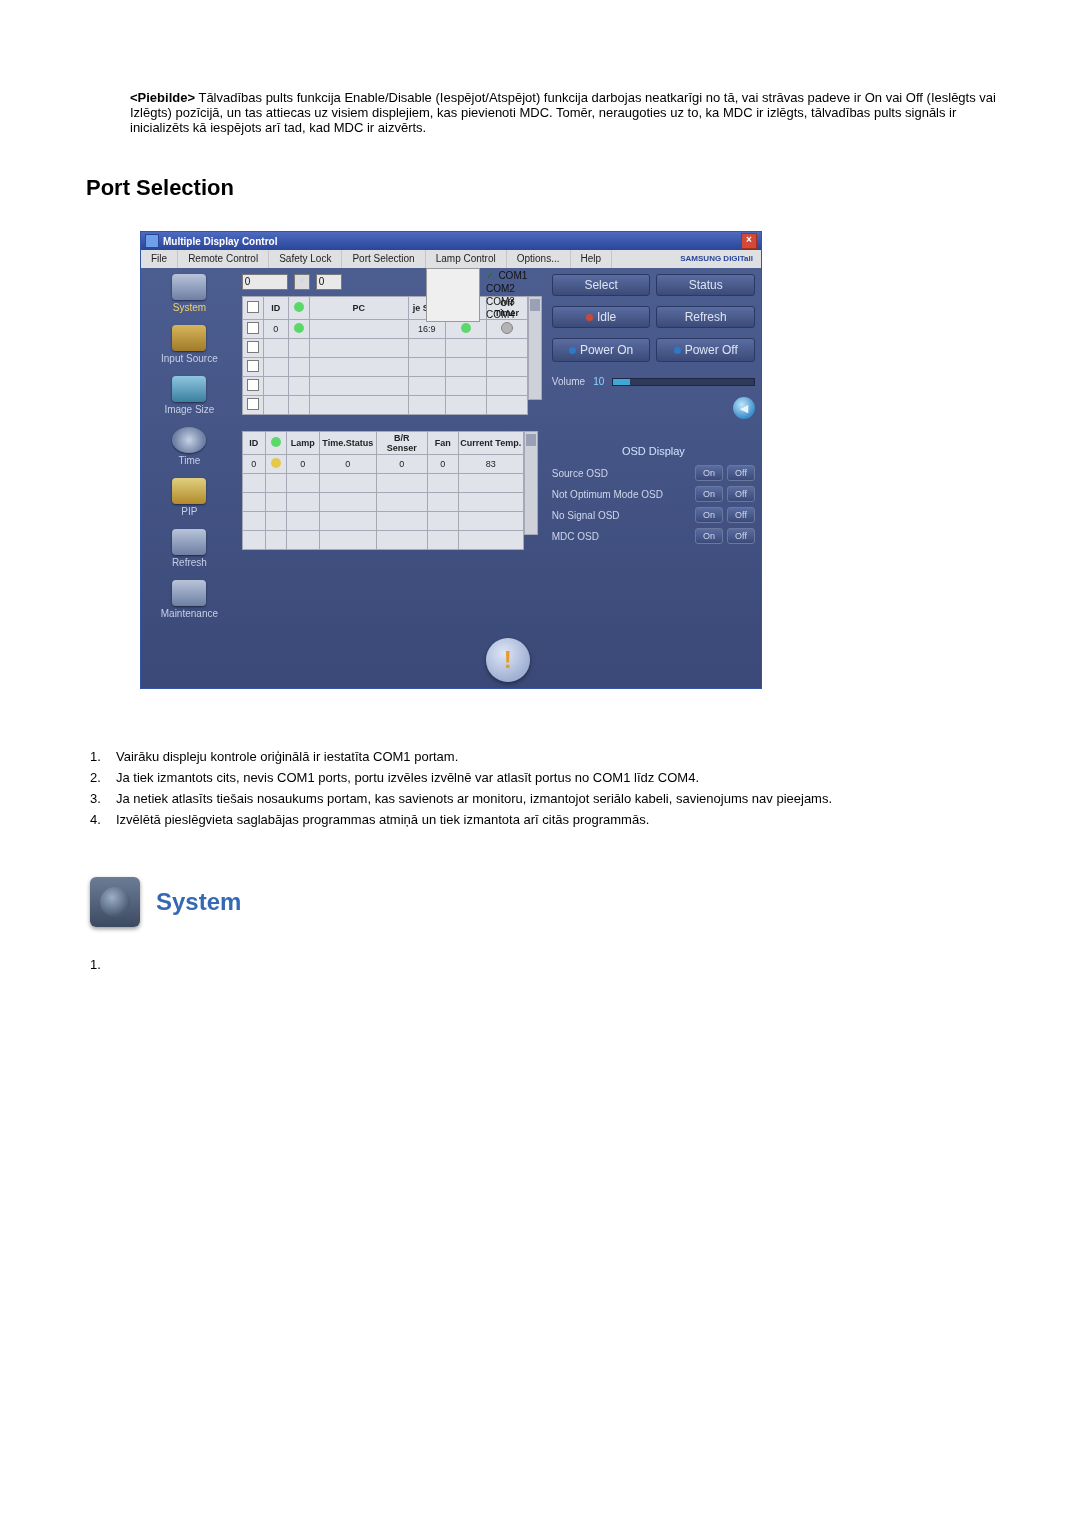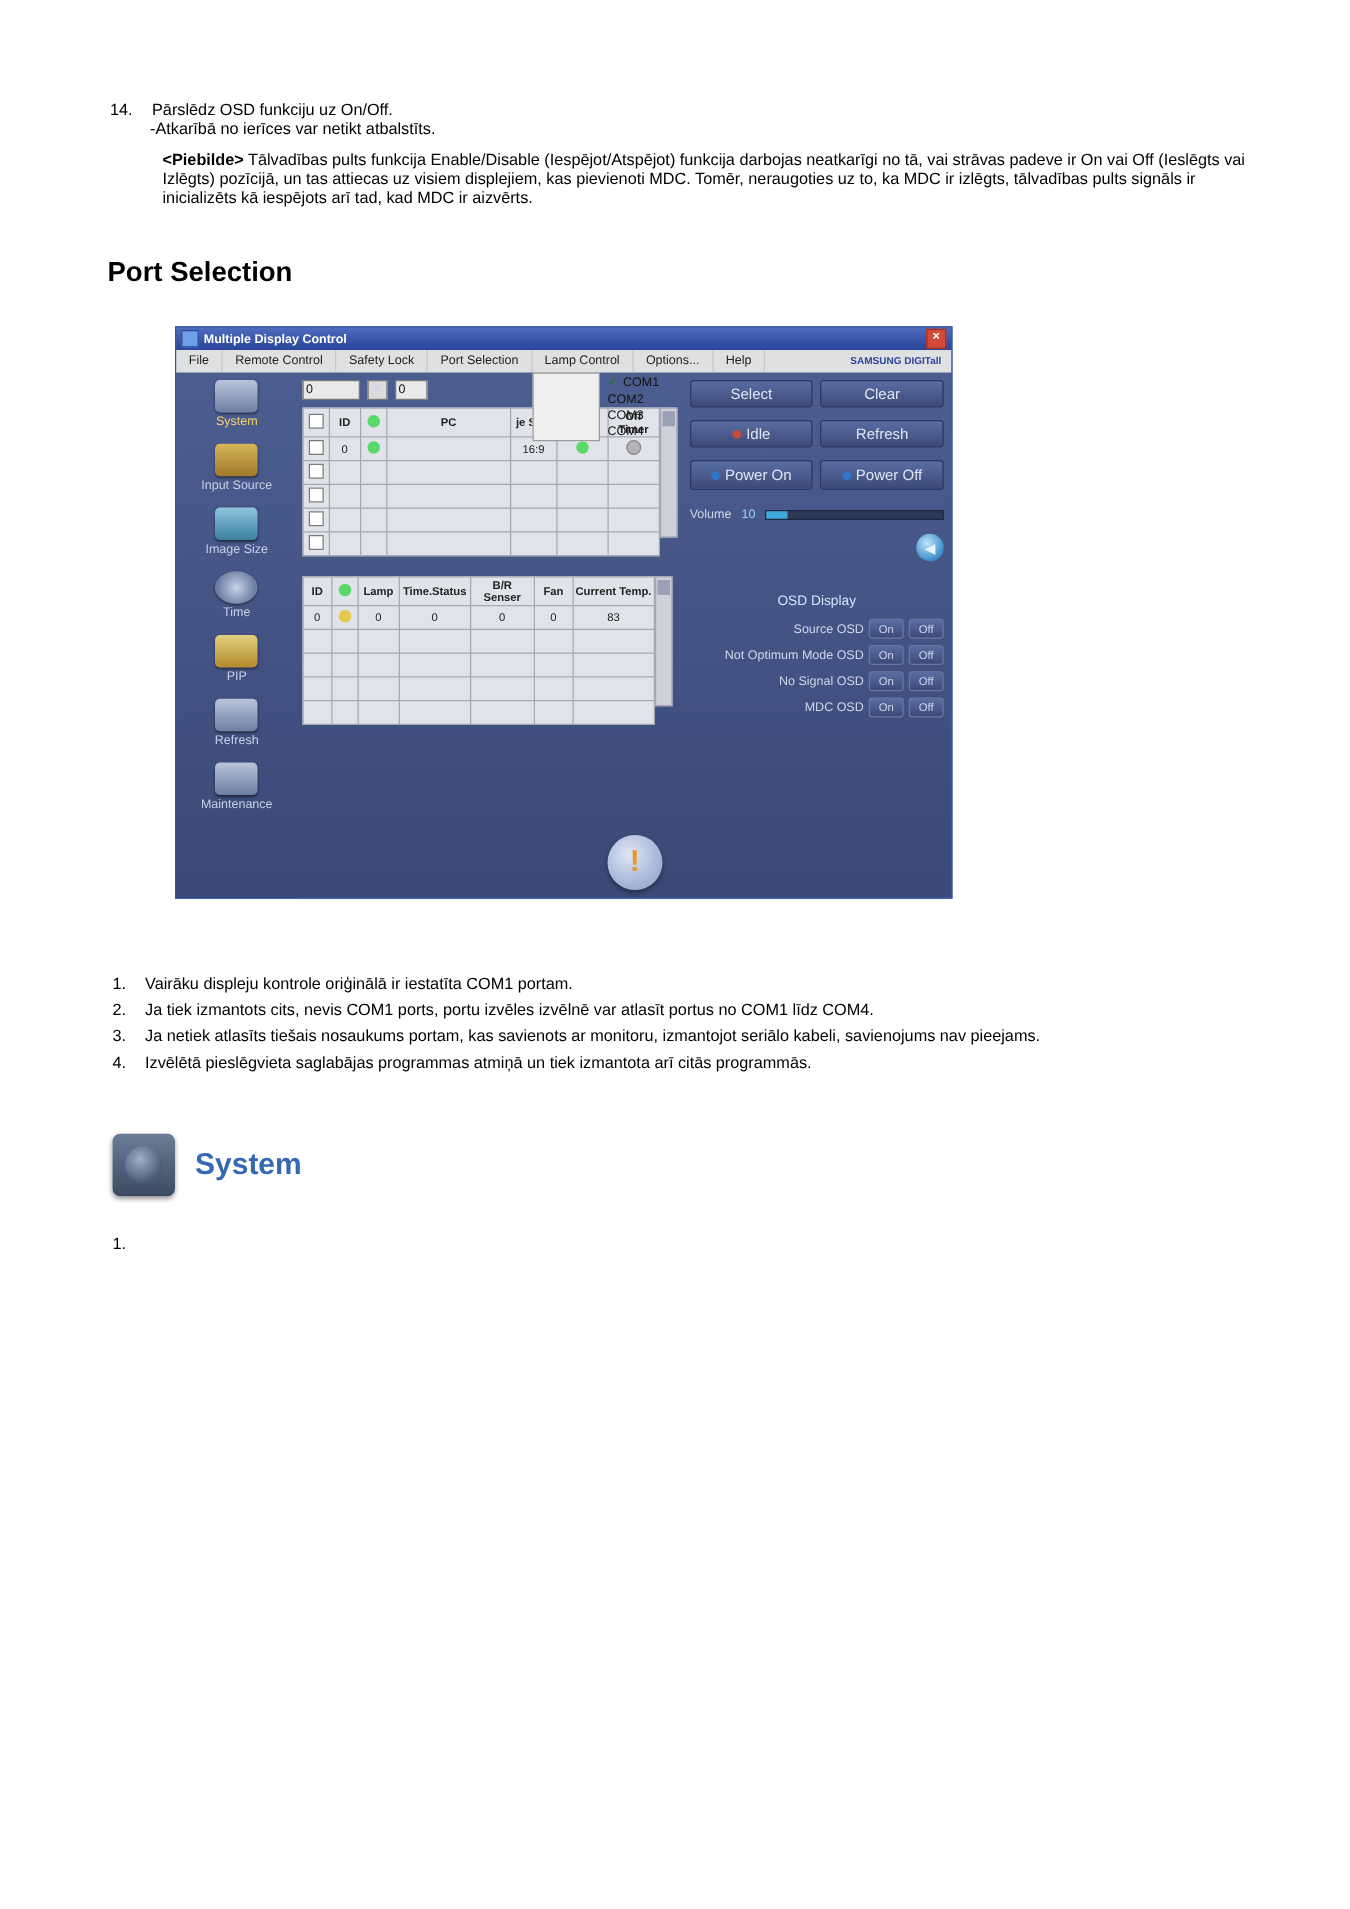--- a/index.html
+++ b/index.html
@@ -201,37 +201,32 @@
     background:radial-gradient(circle at 40% 35%, #bfe6fb 0%, #3a8dc9 70%);
     margin-left:auto; margin-top:6px;
     display:flex;align-items:center;justify-content:center;font-size:11px;color:#e8f5ff;
   }
   .osd-head{
     text-align:center; margin:26px 0 8px 0; color:#cfe4ff; font-size:11px;
   }
   .osd-row{
     display:flex; align-items:center; margin-bottom:5px; gap:4px;
   }
-  .osd-lbl{flex:1; font-size:10px;text-align:right;}
+  .osd-lbl{flex:1; font-size:10px;}
   .pill{
     width:26px; height:14px; border:1px solid #6a789f;
     border-radius:3px; background:linear-gradient(#5a6da1,#3b4a78);
     font-size:9px; text-align:center; line-height:14px; color:#cfd6ea;
   }
 </style>
 </head>
 <body>
 
 <div class="page">
 
-  <div class="item14">
-    <span class="num">14.</span>
-    <span>Pārslēdz OSD funkciju uz On/Off.</span>
-    <div class="sub">-Atkarībā no ierīces var netikt atbalstīts.</div>
-  </div>
 
   <div class="note-block">
     <span class="lbl">&lt;Piebilde&gt;</span>
     <span>Tālvadības pults funkcija Enable/Disable (Iespējot/Atspējot) funkcija darbojas neatkarīgi no tā, vai strāvas padeve ir On vai Off (Ieslēgts vai Izlēgts) pozīcijā, un tas attiecas uz visiem displejiem, kas pievienoti MDC. Tomēr, neraugoties uz to, ka MDC ir izlēgts, tālvadības pults signāls ir inicializēts kā iespējots arī tad, kad MDC ir aizvērts.</span>
   </div>
 
   <h2 class="section-heading">Port Selection</h2>
 
   <div class="shot-wrap">
     <div class="app-window">
@@ -427,21 +422,21 @@
                 <div class="scroll-thumb"></div>
               </div>
           </div>
 
           <div class="excl-circle">!</div>
         </div>
 
         <div class="rpanel">
           <div class="rbuttons">
             <div class="rbtn">Select</div>
-            <div class="rbtn">Clear</div>
+            <div class="rbtn">Status</div>
           </div>
           <div class="rbuttons">
             <div class="rbtn idle"><span class="led"></span><span>Idle</span></div>
             <div class="rbtn">Refresh</div>
           </div>
           <div class="rrow">
             <div class="rbtn pow"><span class="led"></span><span>Power On</span></div>
             <div class="rbtn pow"><span class="led"></span><span>Power Off</span></div>
           </div>
           <div class="volrow">

